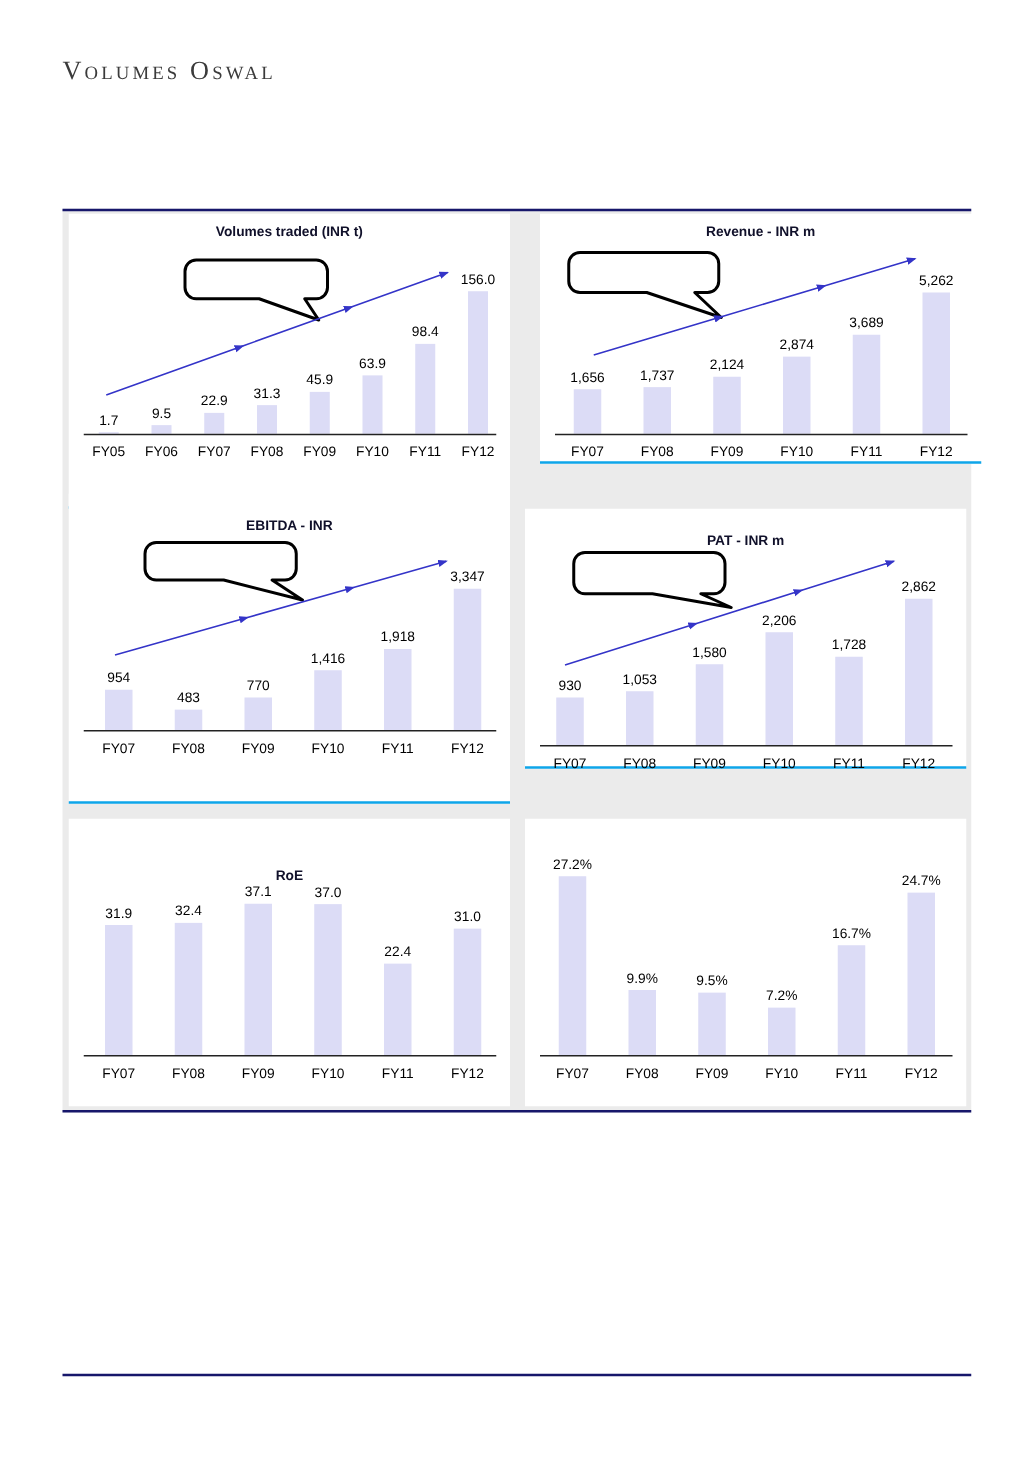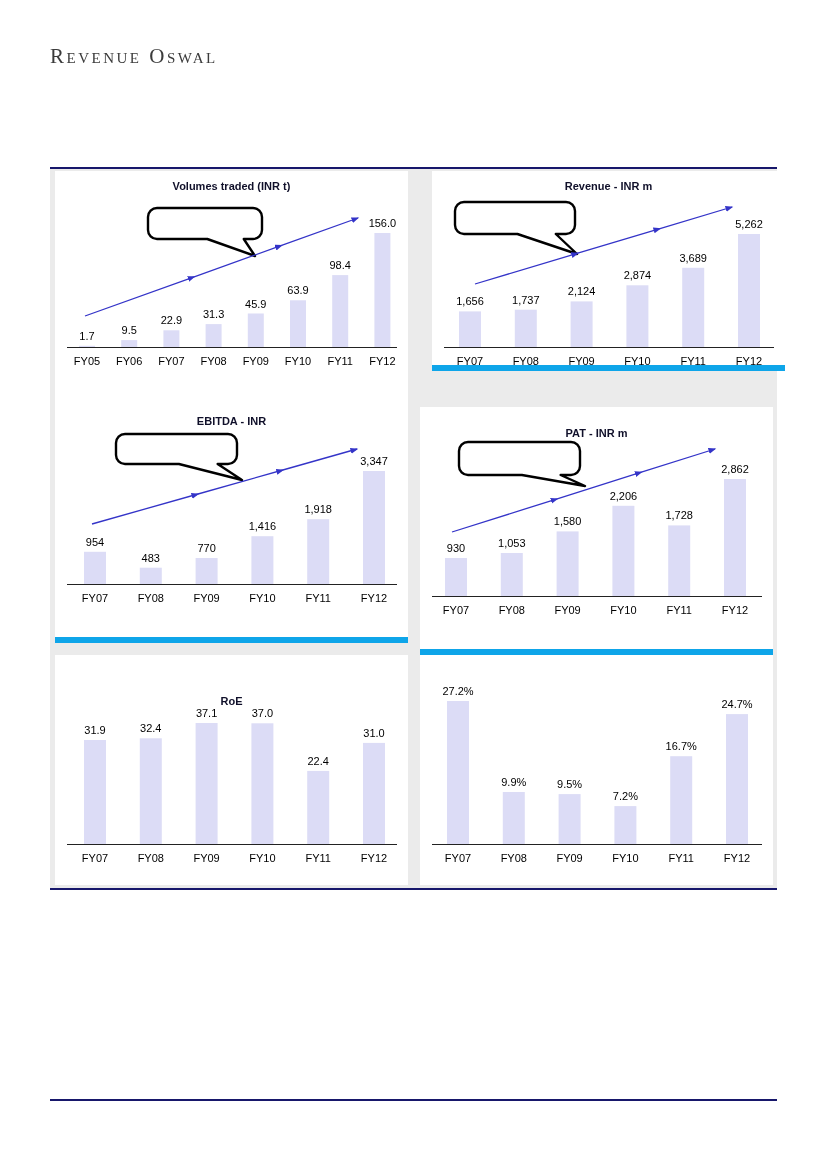--- a/index.html
+++ b/index.html
@@ -3,41 +3,41 @@
 <meta charset="utf-8">
 <style>
   html,body{margin:0;padding:0;background:#ffffff;}
   #page{position:relative;width:826px;height:1169px;background:#ffffff;overflow:hidden;
         font-family:"Liberation Sans",sans-serif;}
   .brand{position:absolute;left:50px;top:44px;font-family:"Liberation Serif",serif;
          font-variant:small-caps;font-size:21px;letter-spacing:2.5px;color:#3b3b3b;}
   #panel{position:absolute;left:50px;top:167px;width:727px;height:723px;background:#ebebeb;}
   .hline{position:absolute;left:0;width:727px;height:2px;background:#17176b;}
   .cell{position:absolute;width:353px;background:#ffffff;box-sizing:border-box;}
-  .cell.sep{border-bottom:6px solid #0ea5e9;}
+  .cell.sep{border-bottom:2px solid #0ea5e9;}
   #c0{left:5px;top:4px;height:236px;}
   #c1{left:382px;top:4px;height:200px;}
   #c2{left:5px;top:228px;height:248px;}
-  #c3{left:370px;top:240px;height:248px;}
+  #c3{left:370px;top:240px;height:208px;}
   #c4{left:5px;top:488px;height:230px;}
   #c5{left:370px;top:488px;height:230px;}
   .chart-title{position:relative;z-index:2;text-align:center;font-size:11px;font-weight:bold;
                color:#10102a;}
   .r1 .chart-title{margin-top:9px;}
   .r2 .chart-title{margin-top:20px;}
   .r3 .chart-title{margin-top:40px;}
   .plot{position:absolute;left:0;top:0;z-index:1;}
   #bottom-rule{position:absolute;left:50px;top:1099px;width:727px;height:2px;background:#17176b;}
 </style>
 </head>
 <body>
 
 <div id="page">
 
-  <div class="brand">Revenue Oswal</div>
+  <div class="brand">Volumes Oswal</div>
 
   <div id="panel">
     <div class="hline" style="top:0;"></div>
 
     <div class="cell sep r1" id="c0">
       <div class="chart-title">Volumes traded (INR t)</div>
       <svg class="plot" width="353" height="236">
           <g>
             <rect x="24.0" y="174.8" width="16" height="1.2" fill="#dcdcf6"></rect>
             <rect x="66.2" y="169.1" width="16" height="6.9" fill="#dcdcf6"></rect>

